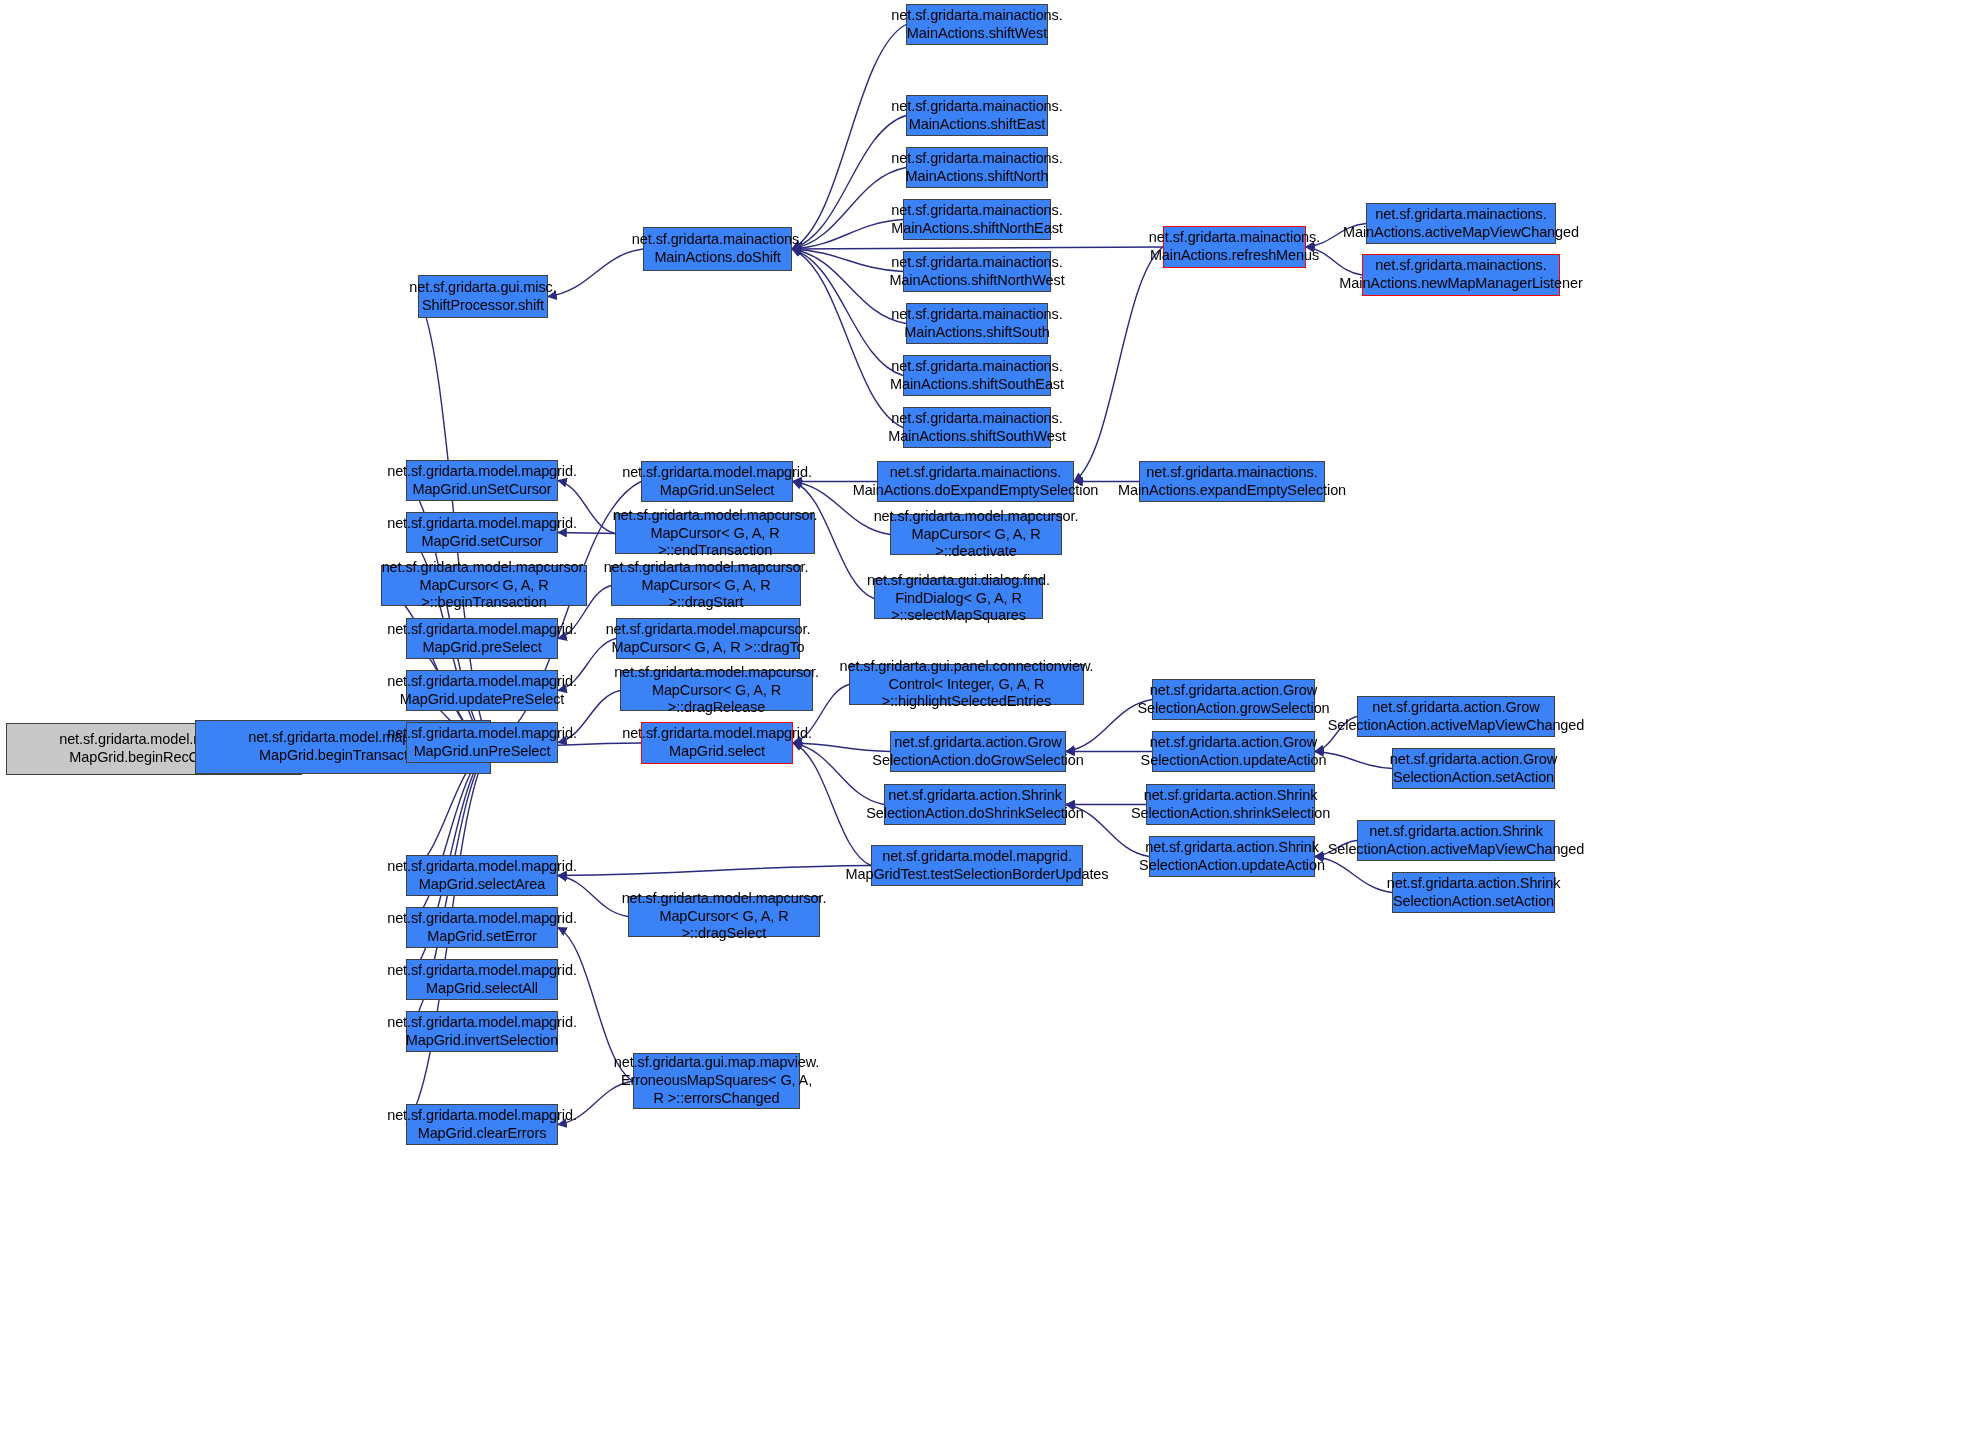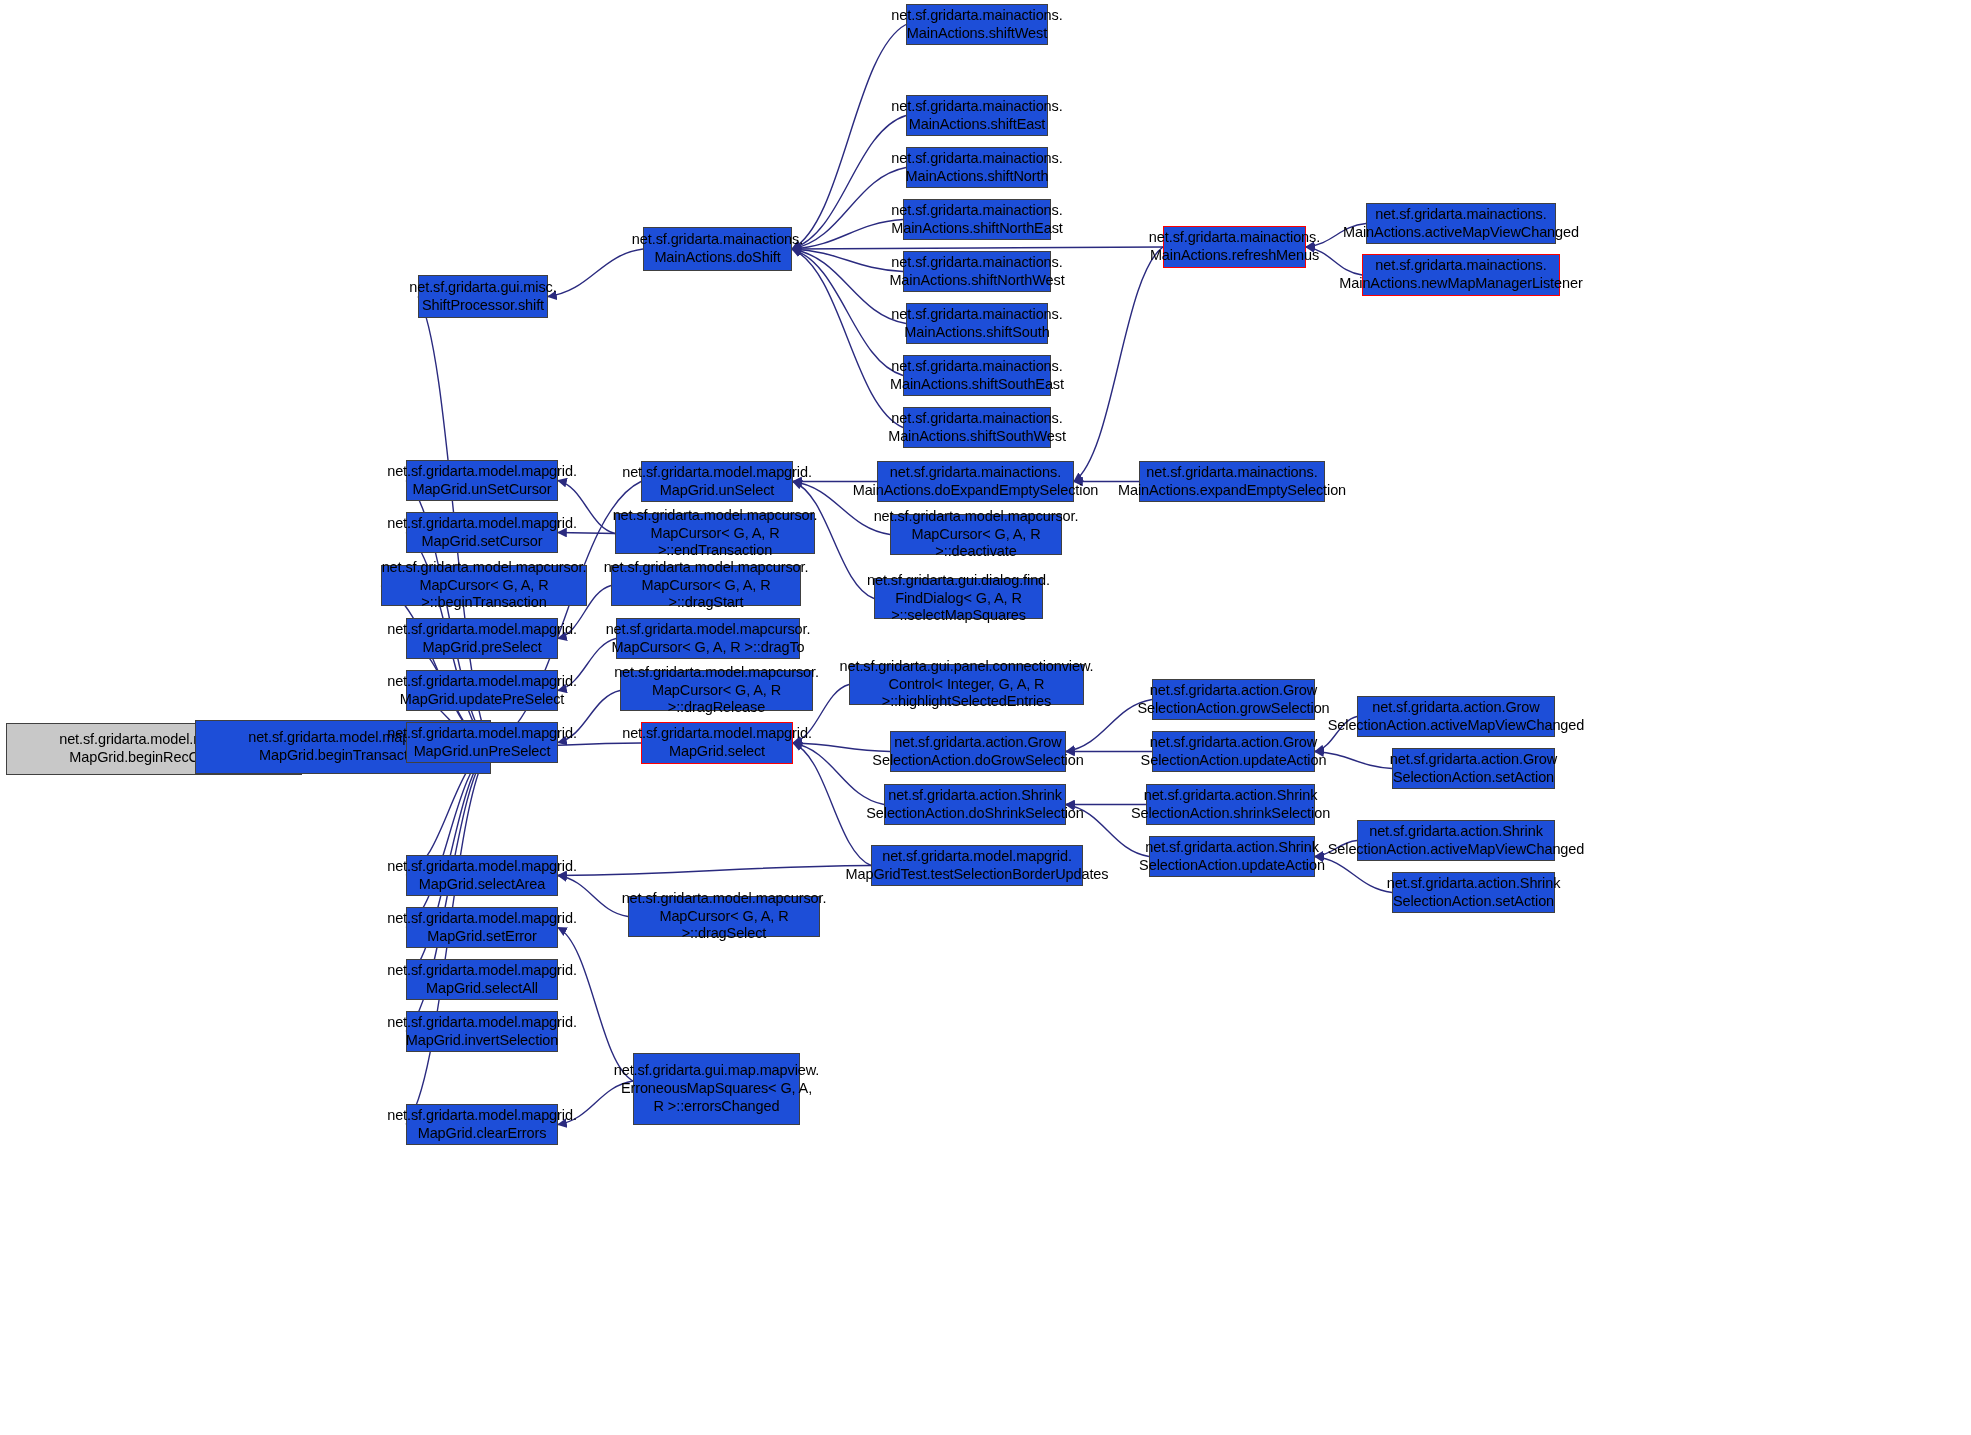--- a/index.html
+++ b/index.html
@@ -1,19 +1,19 @@
 <!DOCTYPE html>
 <html><head>
 <meta charset="utf-8">
 <style>
   html,body{margin:0;padding:0;background:#ffffff;}
   body{font-family:"Liberation Sans",sans-serif;}
   #graph{position:relative;width:1971px;height:1435px;background:#fff;overflow:hidden;}
   svg.edges{position:absolute;left:0;top:0;width:1971px;height:1435px;pointer-events:none;}
-  .node{position:absolute;box-sizing:border-box;background:#1d4ed8;border:1px solid #404040;
+  .node{position:absolute;box-sizing:border-box;background:#3b82f6;border:1px solid #404040;
         display:flex;align-items:center;justify-content:center;text-align:center;
         font-size:14.5px;line-height:1.22;color:#000;letter-spacing:-0.1px;}
   .node.root{background:#c8c8c8;border:1px solid #404040;}
   .node.red{border:1.6px solid #ff0000;}
   .node span{display:block;padding:0 3px;}
 </style>
 </head>
 <body>
 
 <div id="graph">
@@ -217,20 +217,20 @@
       </div>
       <div class="node" style="left: 406px; top: 907px; width: 152px; height: 41px;">
         <span>net.sf.gridarta.model.mapgrid.<br>MapGrid.setError</span>
       </div>
       <div class="node" style="left: 406px; top: 959px; width: 152px; height: 41px;">
         <span>net.sf.gridarta.model.mapgrid.<br>MapGrid.selectAll</span>
       </div>
       <div class="node" style="left: 406px; top: 1011px; width: 152px; height: 41px;">
         <span>net.sf.gridarta.model.mapgrid.<br>MapGrid.invertSelection</span>
       </div>
-      <div class="node" style="left: 633px; top: 1053px; width: 167px; height: 72px;">
+      <div class="node" style="left: 633px; top: 1053px; width: 167px; height: 56px;">
         <span>net.sf.gridarta.gui.map.mapview.<br>ErroneousMapSquares&lt; G, A,<br>R &gt;::errorsChanged</span>
       </div>
       <div class="node" style="left: 406px; top: 1104px; width: 152px; height: 41px;">
         <span>net.sf.gridarta.model.mapgrid.<br>MapGrid.clearErrors</span>
       </div>
     </div>
 </div>
 
 </body></html>

